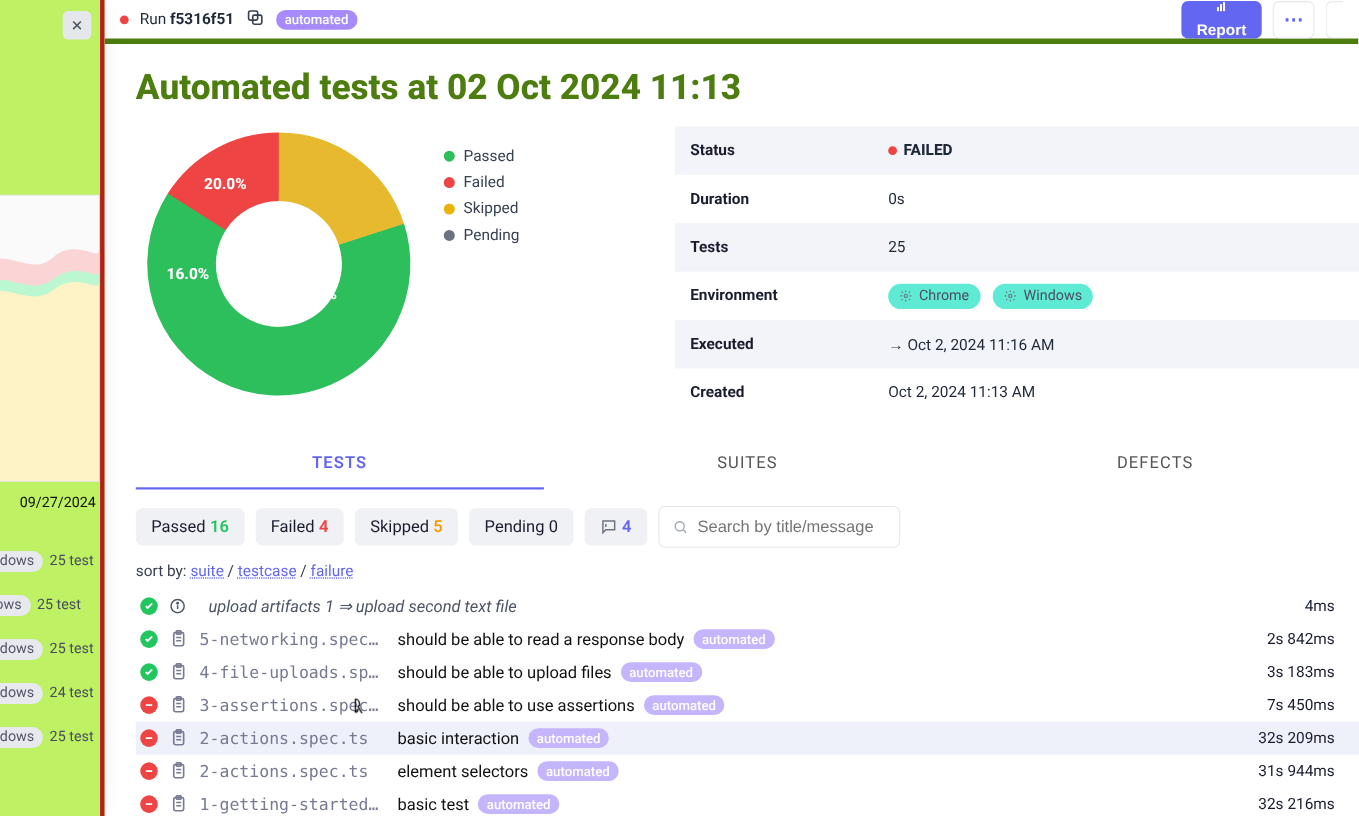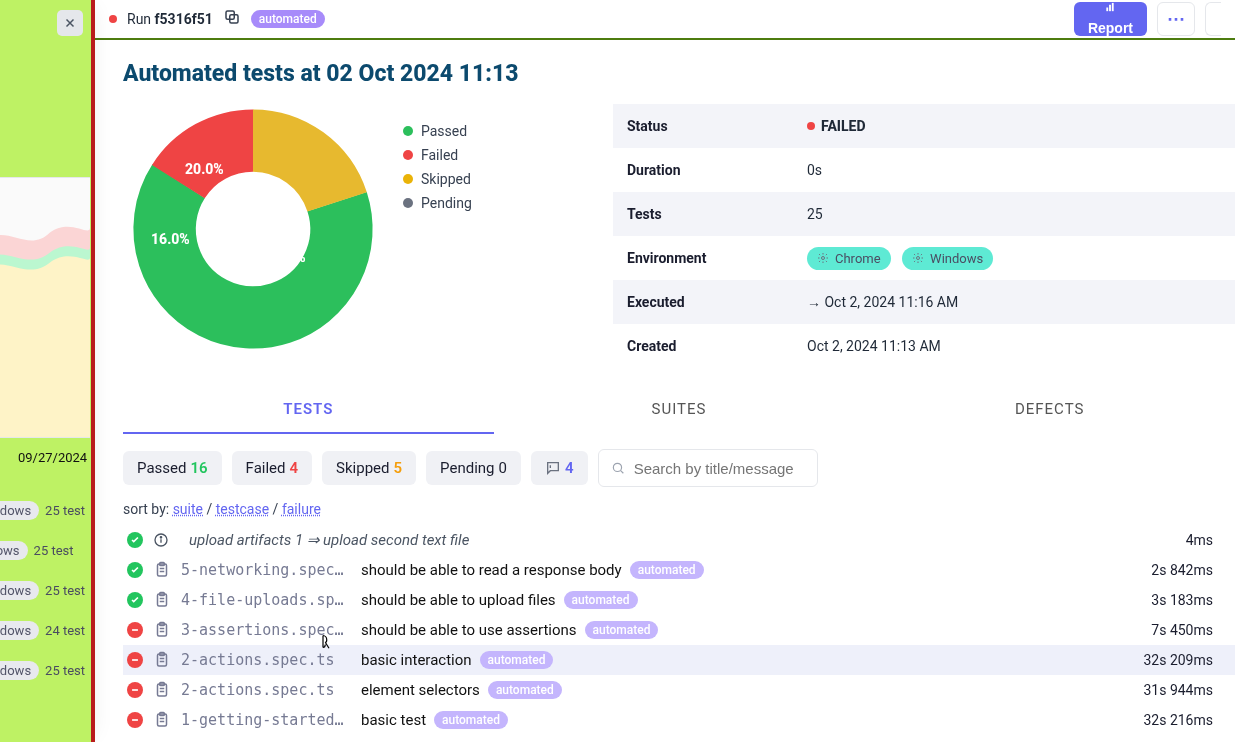--- a/index.html
+++ b/index.html
@@ -9,33 +9,33 @@
   .left-peek .tab-close { position:absolute; top:10px; right:8px; width:26px; height:26px; display:flex; align-items:center;justify-content:center;background:#e5e7eb;border-radius:5px;}
   .left-peek .chart-peek { position:absolute; top:175px; left:-10px; width:100px; height:265px; overflow:hidden;}
   .left-peek .chart-peek svg { width:100%; height:100%;}
   .left-peek .date { position:absolute; top:450px; left:18px; font-size:13px; color:#111;}
   .left-peek .tags { position:absolute; left:-30px; top:490px; width:120px;}
   .left-peek .tagrow { display:flex; align-items:center; gap:6px; font-size:13px; height:40px;}
   .left-peek .tagrow .pill { background:#e8e9ee; color:#525469; padding:2px 8px; border-radius:12px; font-size:13px;}
   .left-peek .tagrow .count { color:#4a4c60; font-size:13px; white-space:nowrap;}
   
   .main { flex:1; display:flex; flex-direction:column; overflow:hidden;}
-  .topbar { height:40px; border-bottom:2px solid #4d7c0f; display:flex; align-items:center; padding:0 14px; gap:10px;}
+  .topbar { height:40px; border-bottom:5px solid #4d7c0f; display:flex; align-items:center; padding:0 14px; gap:10px;}
   .topbar .dot { width:8px;height:8px;border-radius:50%; background:#ef4444;}
   .topbar .run-label { font-size:14px;}
   .topbar .run-hash { font-weight:700;}
   .copy-icon { width:18px; height:18px; color:#374151;}
   .badge { background:#a78bfa; color:#fff; font-size:12px; padding:2px 8px; border-radius:10px; font-weight:500;}
   .badge-light { background:#c4b5fd;}
   .spacer { flex:1;}
   .report-btn { background:#6366f1; color:#fff; border:none; height:34px; padding:0 14px; border-radius:6px; font-size:14px; font-weight:700; display:flex; align-items:center; gap:7px; cursor:pointer;flex-direction:column;}
   .more-btn { width:38px; height:34px; border:1px solid #e5e7eb; background:#fff; border-radius:6px; display:flex; align-items:center; justify-content:center; color:#6366f1; font-weight:700; font-size:18px; cursor:pointer;}
   .extra-btn { width:16px; height:34px; border:1px solid #e5e7eb; border-right:none; background:#fff; border-radius:6px 0 0 6px;}
   .content { flex:1; overflow:auto; padding: 20px 0 0 28px;}
-  .page-title { font-size:23px; font-weight:800; margin-bottom:12px; color:#0c4a6e;}
+  .page-title { font-size:32px; font-weight:800; margin-bottom:12px; color:#4d7c0f;}
   .summary { display:flex; gap:30px; align-items:flex-start;}
   .chart-box { width:460px; display:flex; align-items:flex-start; gap:20px;}
   .donut { width:260px; height:260px; position:relative;}
   .donut svg { width:100%; height:100%;}
   .donut .pct { position:absolute; color:#fff; font-weight:800; font-size:14px;}
   .legend { margin-top:20px;}
   .legend .row { display:flex; align-items:center; gap:8px; font-size:14px; padding:4px 0; color:#374151;}
   .legend .sw { width:10px; height:10px; border-radius:50%;}
   .meta { flex:1; margin-top:5px;}
   .meta .mrow { display:flex; align-items:center; min-height:44px; padding:0 14px;}
@@ -153,21 +153,21 @@
       <div class="summary">
         <div class="chart-box">
           <div class="donut">
             <svg viewBox="0 0 100 100">
               <circle cx="50" cy="50" r="34" fill="none" stroke="#2cbf5c" stroke-width="24" stroke-dasharray="136.7 213.6" transform="rotate(-18 50 50)"></circle>
               <circle cx="50" cy="50" r="34" fill="none" stroke="#ef4444" stroke-width="24" stroke-dasharray="34.2 213.6" transform="rotate(212.4 50 50)"></circle>
               <circle cx="50" cy="50" r="34" fill="none" stroke="#e7b92f" stroke-width="24" stroke-dasharray="42.7 213.6" transform="rotate(270 50 50)"></circle>
             </svg>
             <div class="pct" style="top:150px;left:144px">64.0%</div>
             <div class="pct" style="top:132px;left:28px">16.0%</div>
-            <div class="pct" style="top:62px;left:62px">20.0%</div>
+            <div class="pct" style="top:50px;left:62px">20.0%</div>
           </div>
           <div class="legend">
             <div class="row">
                 <span class="sw" style="background:#2cbf5c"></span>
                 <span>Passed</span>
               </div>
             <div class="row">
                 <span class="sw" style="background:#ef4444"></span>
                 <span>Failed</span>
               </div>

